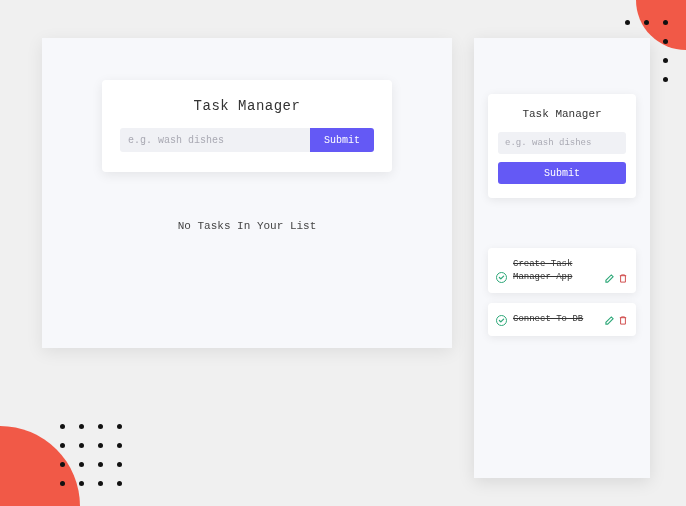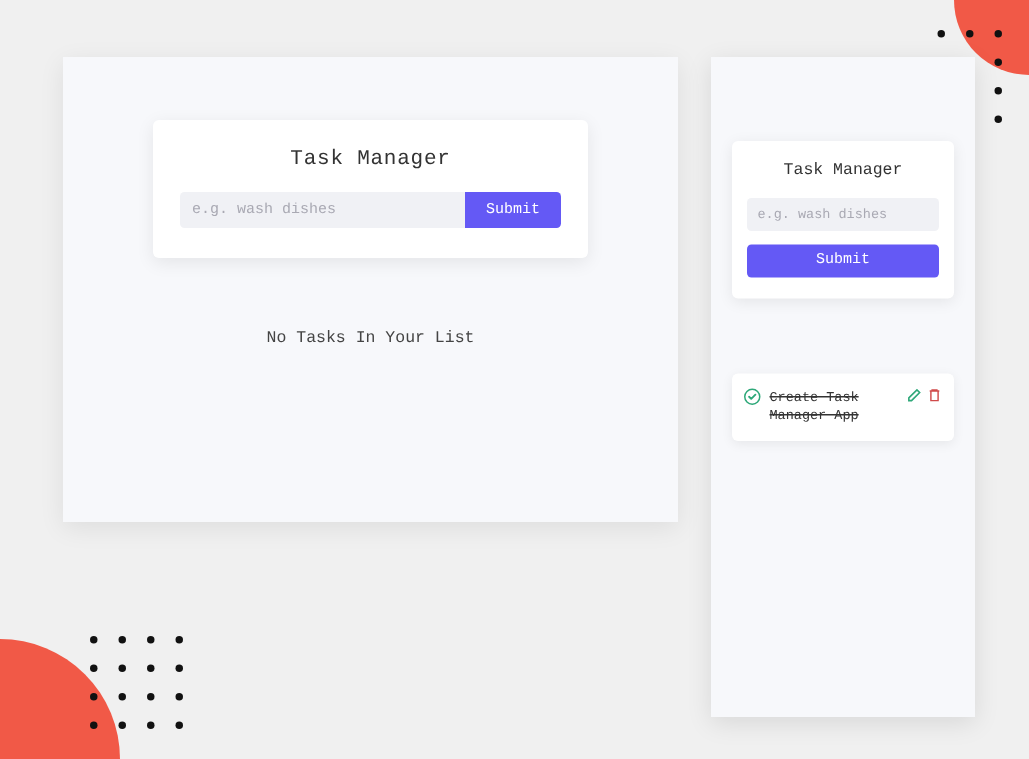--- a/index.html
+++ b/index.html
@@ -149,21 +149,21 @@
       display: flex;
       flex-direction: column;
       gap: 10px;
     }
     .task-item {
       background: #fff;
       border-radius: 4px;
       box-shadow: 0 2px 8px rgba(0,0,0,0.07);
       padding: 10px 8px;
       display: flex;
-      align-items: flex-start;
+      align-items: flex-end;
       gap: 6px;
       position: relative;
     }
     .check {
       width: 11px; height: 11px;
       border: 1.5px solid #2ea879;
       border-radius: 50%;
       display: flex;
       align-items: center;
       justify-content: center;
@@ -265,14 +265,34 @@
               <path d="M1 9 L1 7 L7 1 L9 3 L3 9 Z" fill="none" stroke="#2ea879" stroke-width="1.2"></path>
             </svg>
           </button>
           <button class="action-btn">
             <svg width="8" height="9" viewBox="0 0 10 11">
               <path d="M1 2 H9 M3 2 V1 H7 V2 M2 2 V10 H8 V2" fill="none" stroke="#d04a4a" stroke-width="1.2"></path>
             </svg>
           </button>
         </span>
       </div>
+      <div class="task-item">
+        <span class="check">
+          <svg width="7" height="7" viewBox="0 0 10 10">
+            <path d="M2 5 L4 7 L8 3" stroke="#2ea879" stroke-width="1.8" fill="none" stroke-linecap="round" stroke-linejoin="round"></path>
+          </svg>
+        </span>
+        <span class="task-text done">Connect To DB</span>
+        <span class="task-actions">
+          <button class="action-btn">
+            <svg width="9" height="9" viewBox="0 0 10 10">
+              <path d="M1 9 L1 7 L7 1 L9 3 L3 9 Z" fill="none" stroke="#2ea879" stroke-width="1.2"></path>
+            </svg>
+          </button>
+          <button class="action-btn">
+            <svg width="8" height="9" viewBox="0 0 10 11">
+              <path d="M1 2 H9 M3 2 V1 H7 V2 M2 2 V10 H8 V2" fill="none" stroke="#d04a4a" stroke-width="1.2"></path>
+            </svg>
+          </button>
+        </span>
+      </div>
     </div>
 </div>
 
 </body></html>

